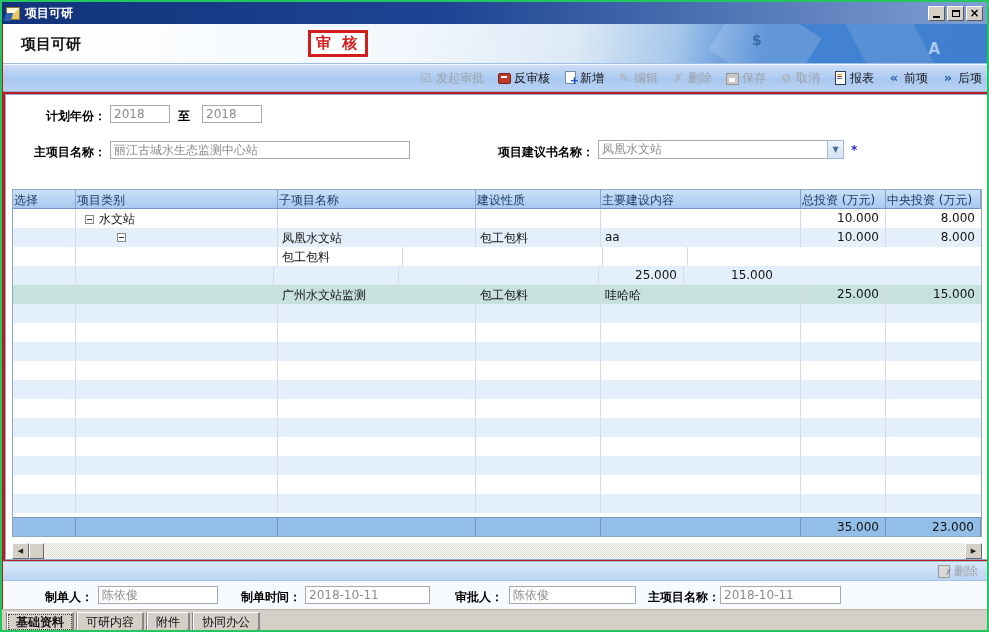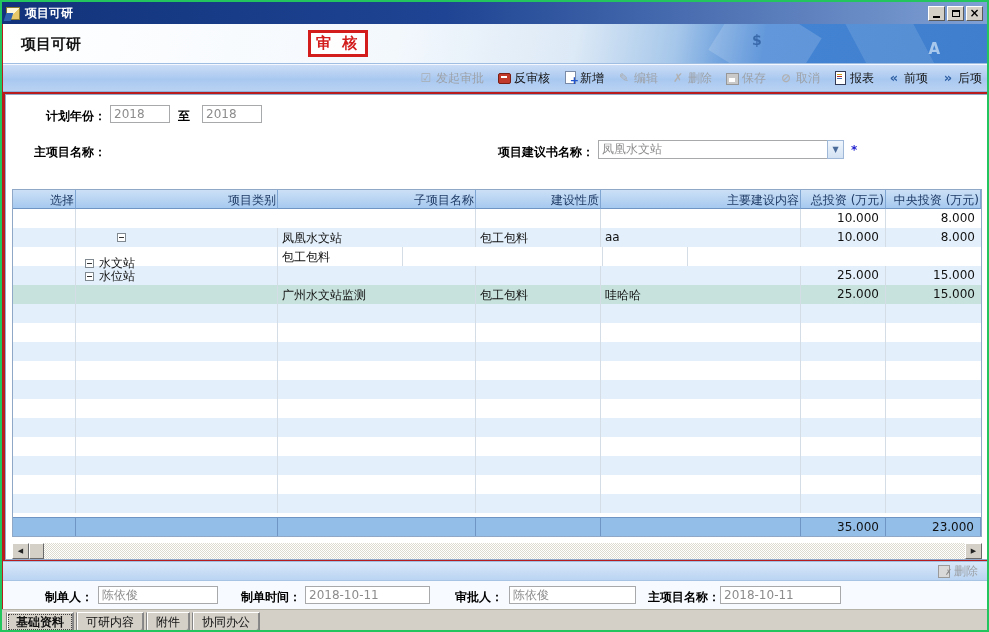--- a/index.html
+++ b/index.html
@@ -79,21 +79,21 @@
   
   .grid { position:absolute; left:6px; top:94px; width:970px; border:1px solid #8FA8C8; }
   .grow { display:flex; height:19px; }
   .grow.stub { height:4px; }
   .grow.alt { background:#E3EFFA; }
   .grow.sel { background:#C7E2DC; }
   .cell { height:100%; border-right:1px solid #D4DCE6; overflow:hidden; white-space:nowrap;
     padding:2px 4px; font-size:12px; }
   .cell:last-child { border-right:none; }
   .cell.h { background:linear-gradient(#CCE0F6,#A6C9EF); border-right:1px solid #7FA5D2;
-    border-bottom:1px solid #6E95C4; color:#1F3B66; text-align:right; padding:2px 1px; }
+    border-bottom:1px solid #6E95C4; color:#1F3B66; text-align:left; padding:2px 1px; }
   .cell.f { background:#92BEE8; border-right:1px solid #6E95C4; border-top:1px solid #6E95C4; }
   .cell.num { text-align:right; padding-right:6px; }
   .tree { display:inline-block; width:9px; height:9px; border:1px solid #808890; background:#fff;
     position:relative; margin-right:5px; vertical-align:-1px; }
   .tree::after { content:""; position:absolute; left:1px; top:3px; width:5px; height:1px; background:#333; }
   .lvl1 { margin-left:5px; } .lvl2 { margin-left:37px; }
 
   
   .hscroll { position:absolute; left:6px; top:448px; width:970px; height:16px; display:flex; }
   .sb-btn { width:17px; height:16px; background:#D4D0C8; border:1px solid; border-color:#fff #6A6A6A #6A6A6A #fff;
@@ -192,20 +192,21 @@
       </span>
     </div>
 
   <div class="panel">
     <span class="flabel" style="left:14px;top:13px;width:86px;">计划年份：</span>
     <input class="fld" style="left: 104px; top: 10px; width: 60px;" readonly="" value="2018">
     <span class="flabel" style="left:172px;top:13px;width:16px;text-align:left;">至</span>
     <input class="fld" style="left: 196px; top: 10px; width: 60px;" readonly="" value="2018">
 
     <span class="flabel" style="left:6px;top:49px;width:94px;">主项目名称：</span>
+    <input class="fld" style="left: 104px; top: 46px; width: 300px;" readonly="" value="丽江古城水生态监测中心站">
     <span class="flabel" style="left:478px;top:49px;width:110px;">项目建议书名称：</span>
     <div class="combo" style="left:592px;top:45px;width:246px;">
       <input readonly="" value="凤凰水文站" style="">
       <span class="combo-btn">
           <span class="caret">▼</span>
         </span>
     </div>
     <span class="req-star" style="left:845px;top:48px;">*</span>
 
     <div class="grid">
@@ -214,21 +215,21 @@
           <div class="cell h" style="width: 202px;">项目类别</div>
           <div class="cell h" style="width: 198px;">子项目名称</div>
           <div class="cell h" style="width: 125px;">建设性质</div>
           <div class="cell h" style="width: 200px;">主要建设内容</div>
           <div class="cell h" style="width: 85px;">总投资 (万元)</div>
           <div class="cell h" style="width: 95px;">中央投资 (万元)</div>
         </div>
       <div id="grid-body">
           <div class="grow">
             <div class="cell" style="width: 63px;"></div>
-            <div class="cell" style="width: 202px; margin-top: 44px;"><span class="tree lvl1"></span><span>水文站</span></div>
+            <div class="cell" style="width: 202px;"><span class="tree lvl1"></span><span>水文站</span></div>
             <div class="cell" style="width: 198px;"></div>
             <div class="cell" style="width: 125px;"></div>
             <div class="cell" style="width: 200px;"></div>
             <div class="cell num" style="width: 85px;">10.000</div>
             <div class="cell num" style="width: 95px;">8.000</div>
           </div>
           <div class="grow alt">
             <div class="cell" style="width: 63px;"></div>
             <div class="cell" style="width: 202px;"><span class="tree lvl2"></span><span></span></div>
             <div class="cell" style="width: 198px;">凤凰水文站</div>
@@ -240,21 +241,20 @@
           <div class="grow">
             <div class="cell" style="width: 63px;"></div>
             <div class="cell" style="width: 202px;"><span></span></div>
             <div class="cell" style="width: 125px;">包工包料</div>
             <div class="cell" style="width: 200px;"></div>
             <div class="cell num" style="width: 85px;"></div>
             <div class="cell num" style="width: 95px;"></div>
           </div>
           <div class="grow alt">
             <div class="cell" style="width: 63px;"></div>
-            <div class="cell" style="width: 202px;"><span class="tree lvl1"></span><span>水位站</span></div>
             <div class="cell" style="width: 198px;"></div>
             <div class="cell" style="width: 125px;"></div>
             <div class="cell" style="width: 200px;"></div>
             <div class="cell num" style="width: 85px;">25.000</div>
             <div class="cell num" style="width: 95px;">15.000</div>
           </div>
           <div class="grow sel">
             <div class="cell" style="width: 63px;"></div>
             <div class="cell" style="width: 202px;"><span></span></div>
             <div class="cell" style="width: 198px;">广州水文站监测</div>

